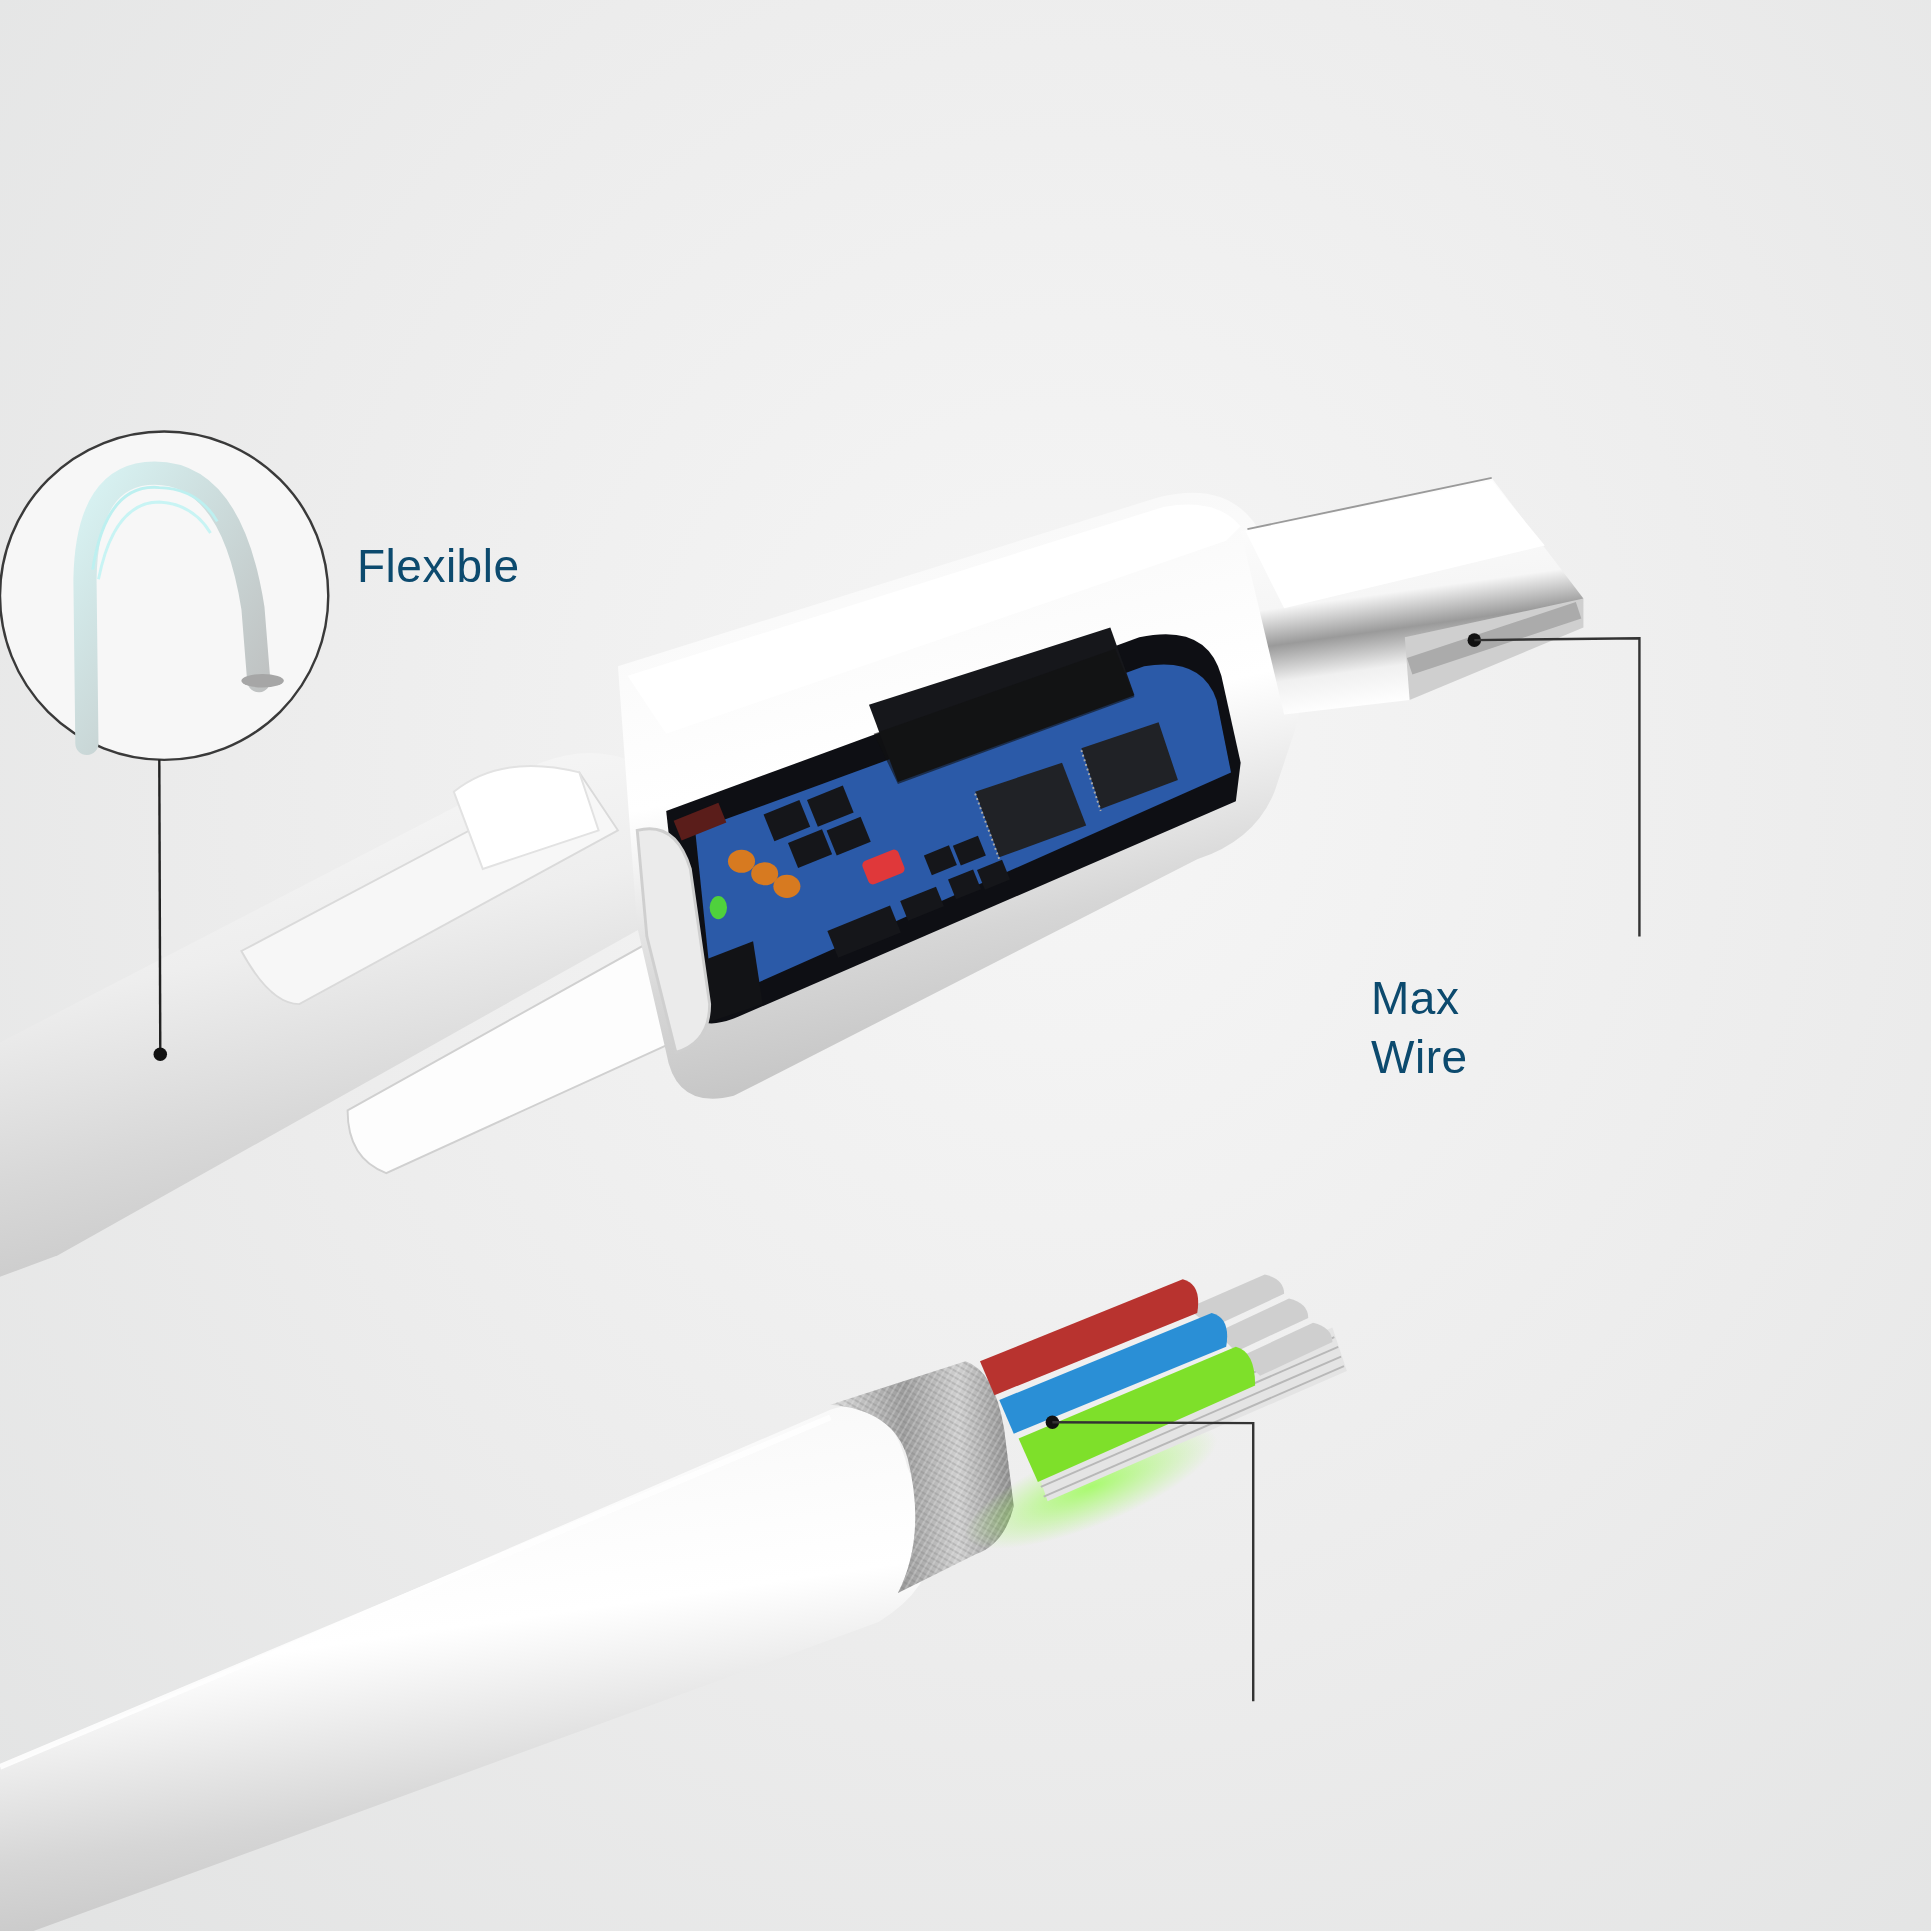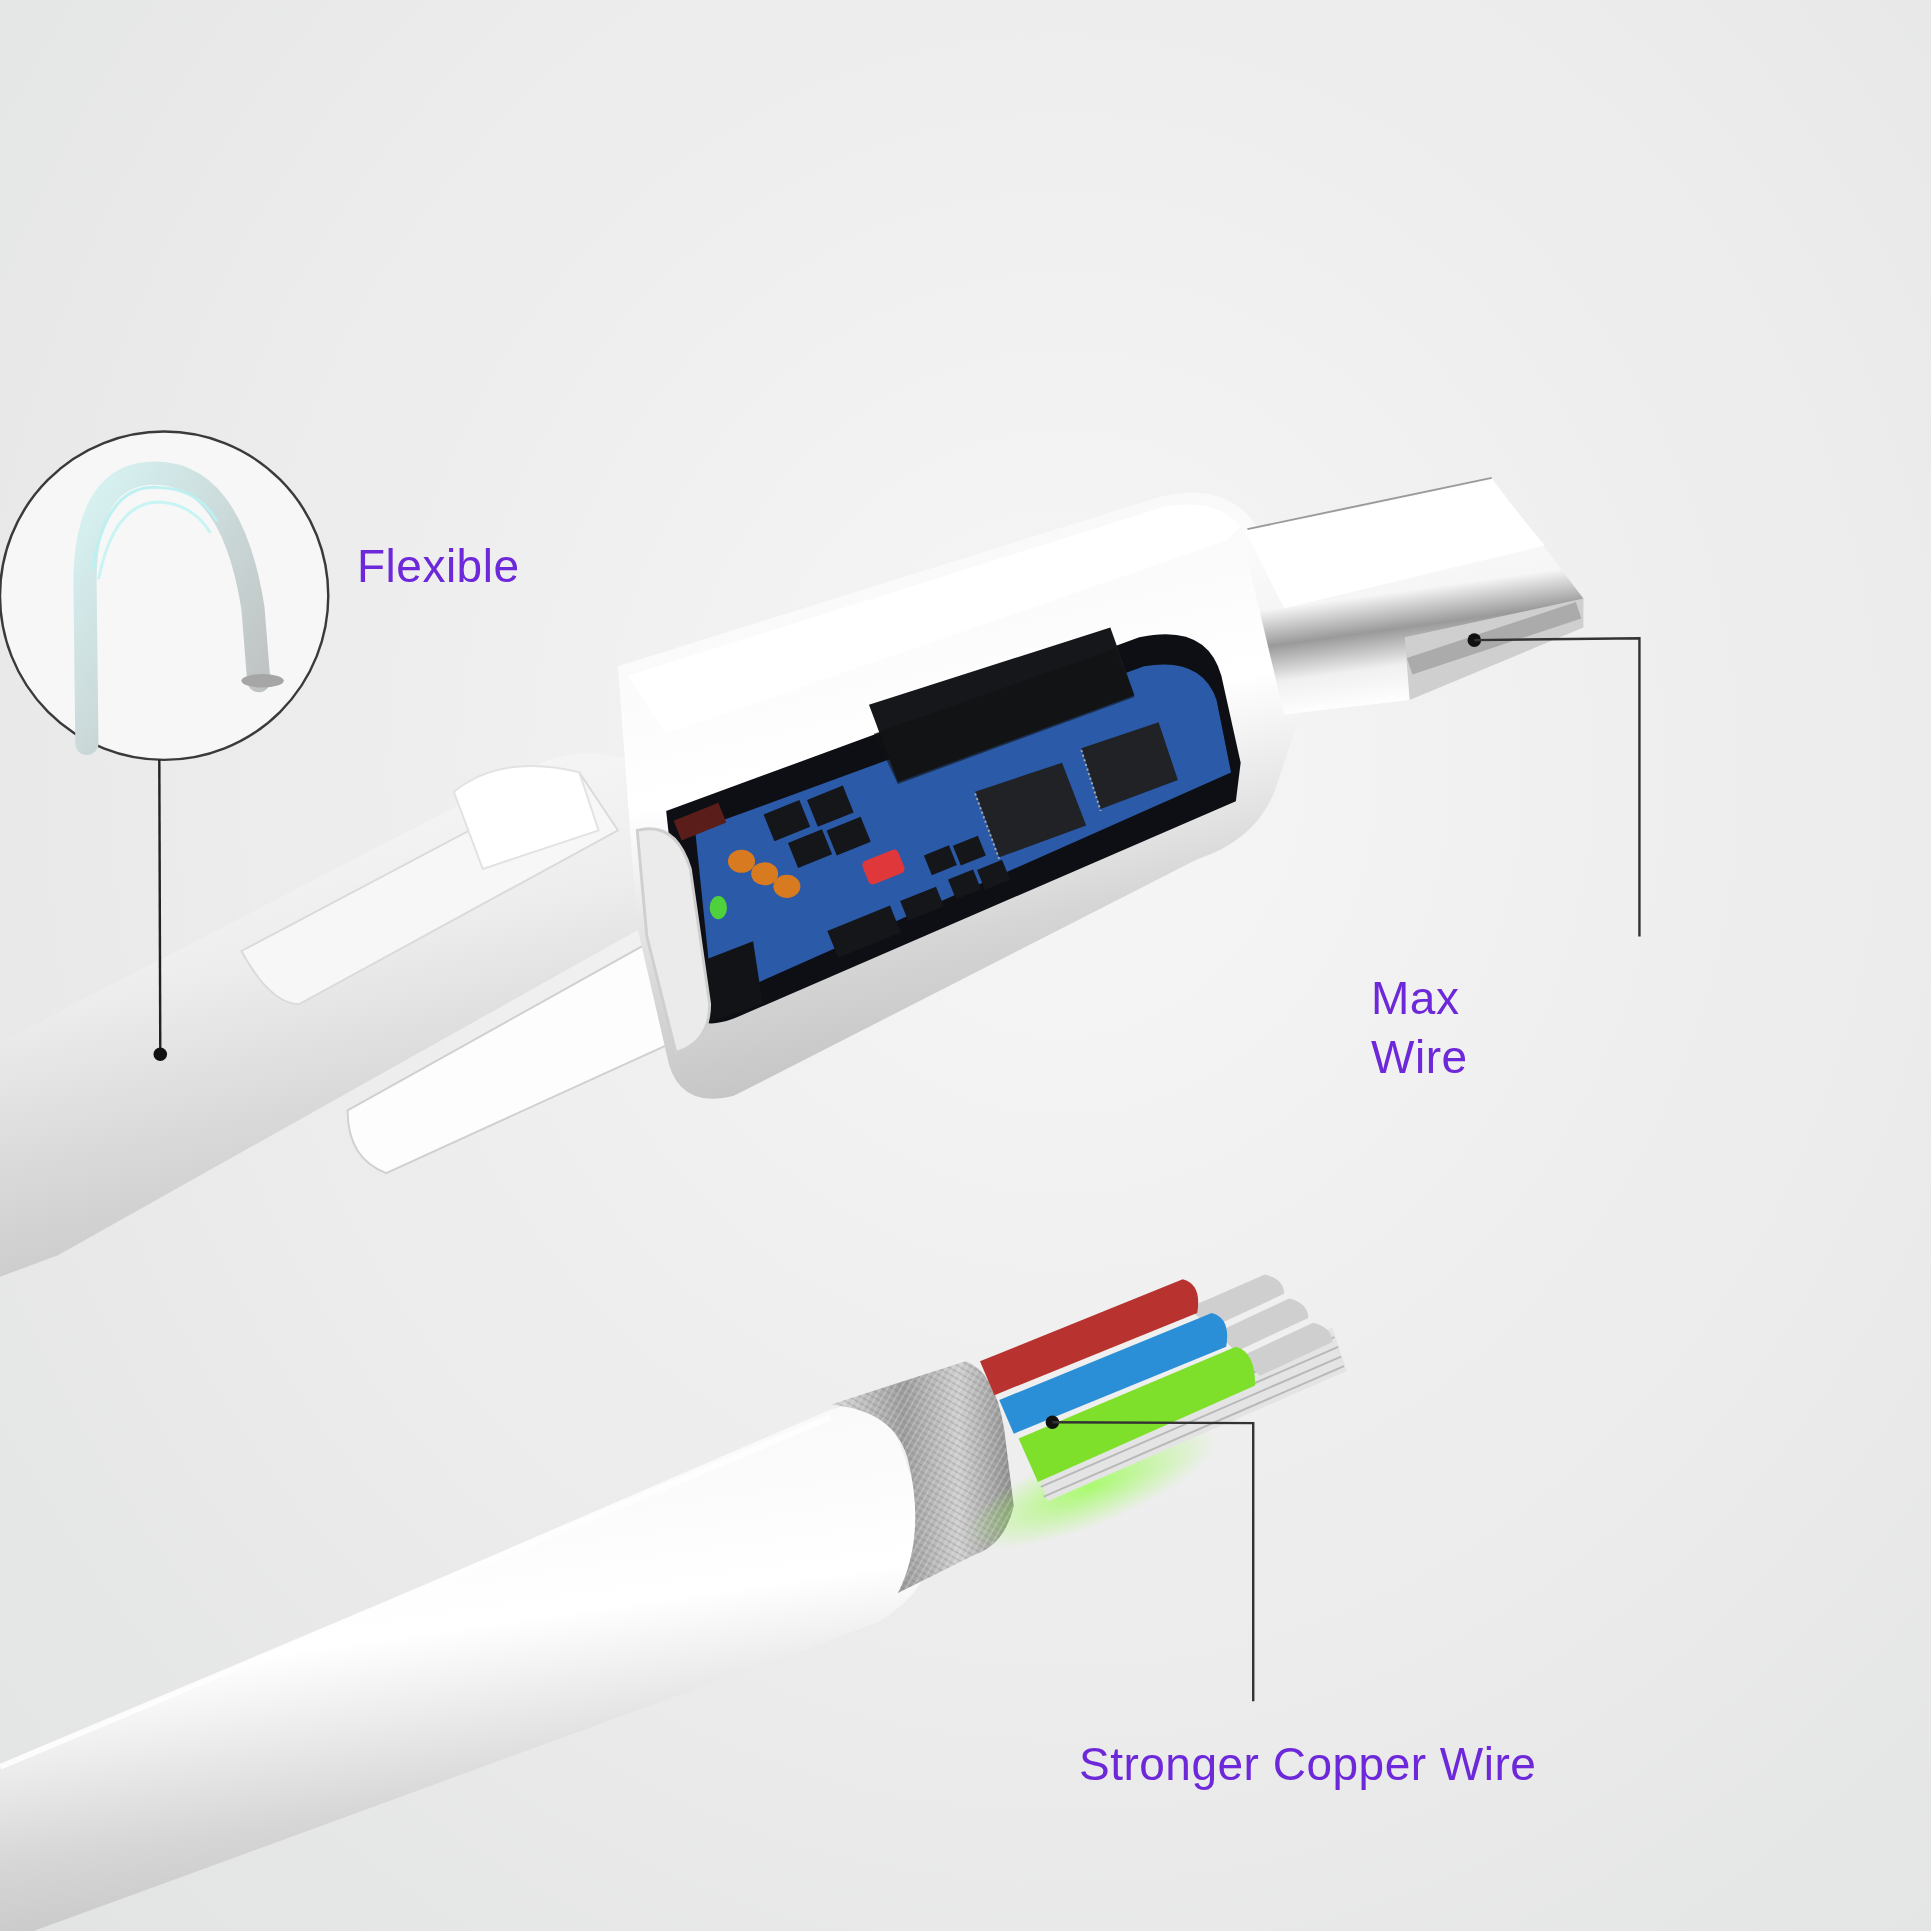--- a/index.html
+++ b/index.html
@@ -4,21 +4,21 @@
 <style>
   html, body { margin: 0; padding: 0; }
   body {
     width: 1931px; height: 1931px; overflow: hidden; position: relative;
     background: radial-gradient(ellipse at 55% 40%, #f6f6f6 0%, #ececec 55%, #e2e3e3 100%);
     font-family: "Liberation Sans", sans-serif;
   }
   .stage { position: absolute; inset: 0; }
   svg.art { position: absolute; left: 0; top: 0; }
   .label {
-    position: absolute; color: #6d28d9; font-size: 46px; line-height: 1.28;
+    position: absolute; color: #0c4a6e; font-size: 46px; line-height: 1.28;
     font-family: "Liberation Sans", sans-serif; letter-spacing: 0.5px;
   }
   .label-flexible { left: 357px; top: 537px; }
   .label-maxpower { left: 1371px; top: 969px; width: 237px; text-align: left; }
   .label-copper { left: 1079px; top: 1735px; }
   .maxpower-line { display: block; }
 </style>
 </head>
 <body>
 
@@ -177,15 +177,14 @@
     </g>
   </svg>
 
   <div class="label label-flexible">Flexible</div>
 
   <div class="label label-maxpower">
     <span class="maxpower-line">Max</span>
     <span class="maxpower-line">Wire</span>
   </div>
 
-  <div class="label label-copper">Stronger Copper Wire</div>
 </div>
 
 
 </body></html>

